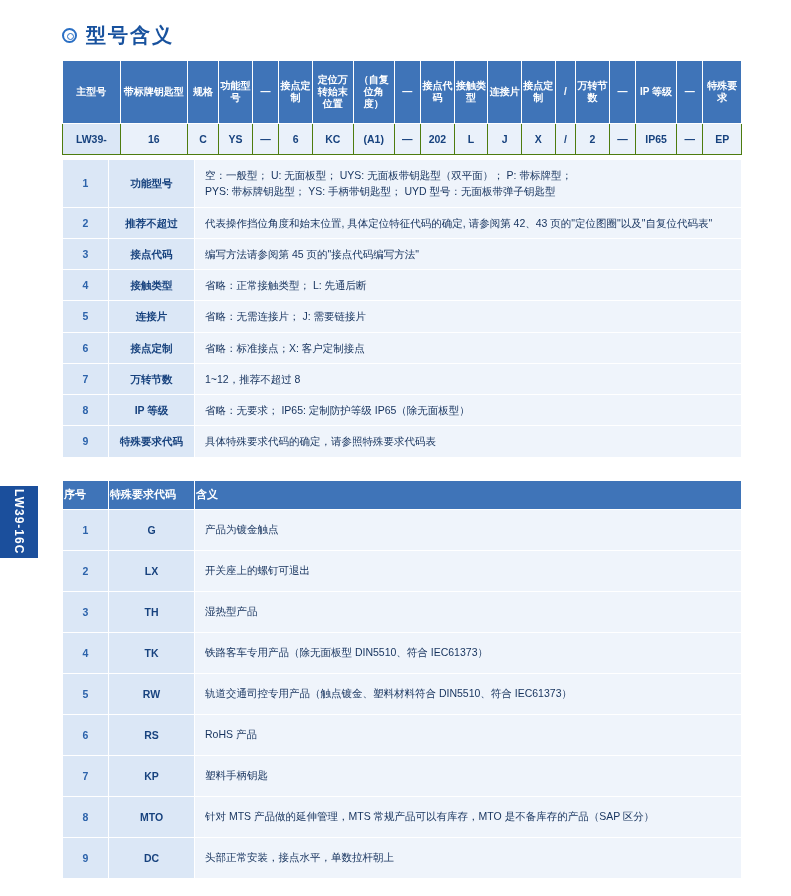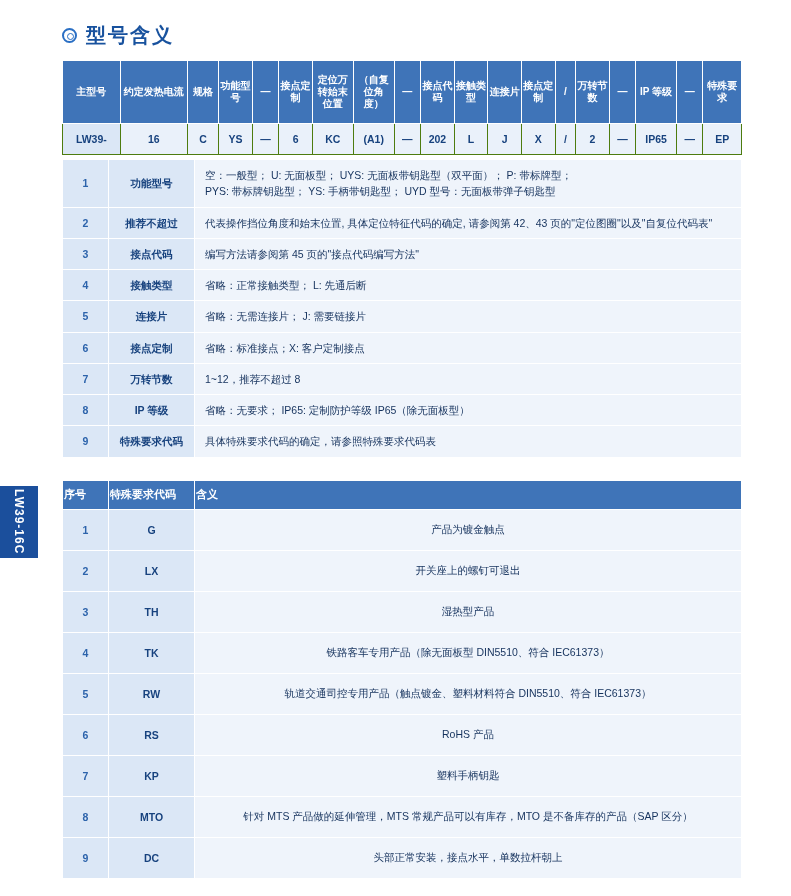--- a/index.html
+++ b/index.html
@@ -190,21 +190,21 @@
     background: #dbe7f6;
     color: #17427e;
     text-align: center;
     font-weight: bold;
     width: 86px;
   }
   .special-table td.desc {
     background: #eff4fb;
     color: #15325d;
     padding: 5px 10px;
-    text-align: center;
+    text-align: left;
   }
 </style>
 </head>
 <body>
 
 <div class="page">
 
   <div class="side-tab">
     <span>LW39-16C</span>
   </div>
@@ -234,21 +234,21 @@
           <col style="width:17px">
           <col style="width:28px">
           <col style="width:22px">
         <col style="width:34px">
           <col style="width:22px">
           <col style="width:32px">
       </colgroup>
       <thead>
         <tr>
           <th>主型号</th>
-          <th>约定发热电流</th>
+          <th>带标牌钥匙型</th>
           <th>规格</th>
           <th>功能型号</th>
           <th>—</th>
           <th>接点定制</th>
           <th>定位万转始末位置</th>
           <th>（自复位角度）</th>
           <th>—</th>
           <th>接点代码</th>
           <th>接触类型</th>
           <th>连接片</th>

